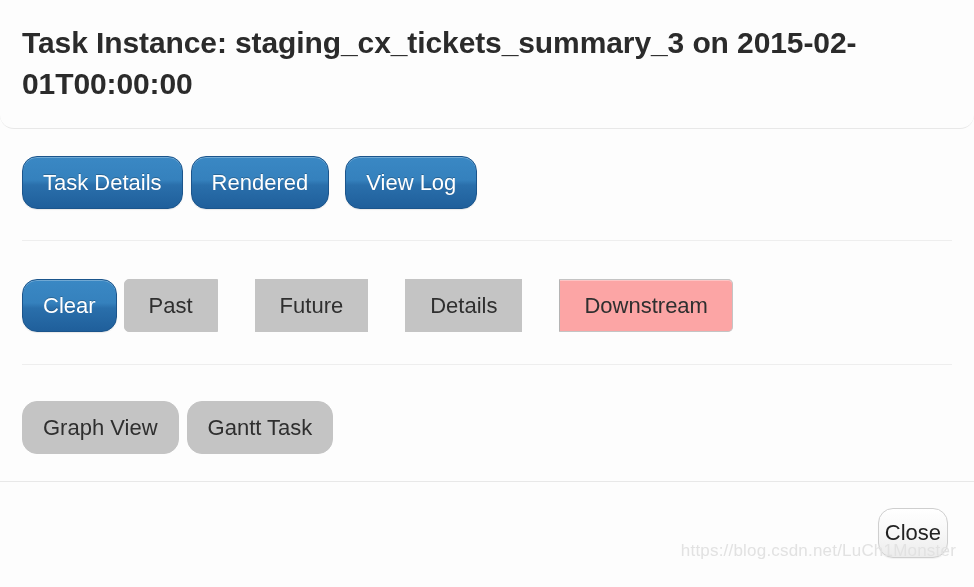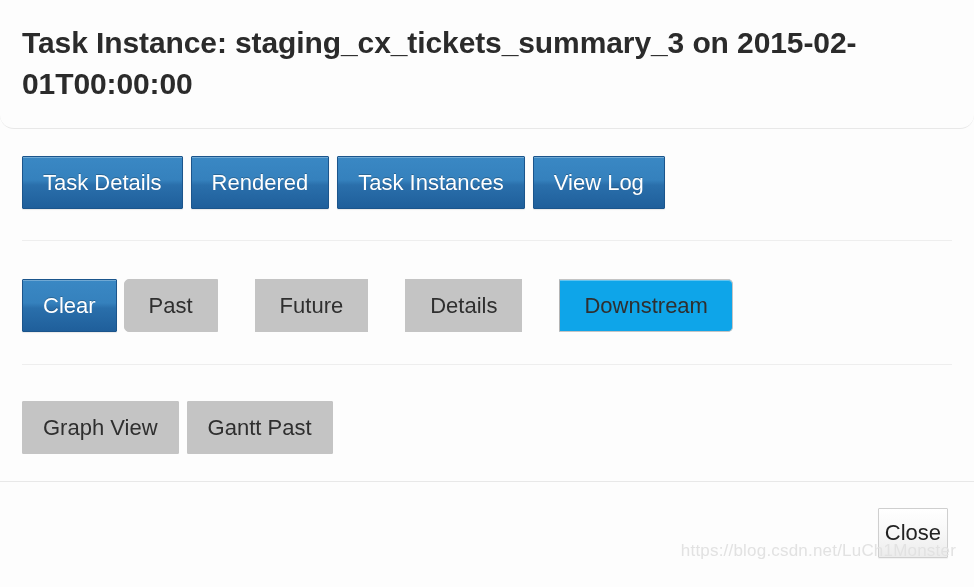--- a/index.html
+++ b/index.html
@@ -70,21 +70,21 @@
     box-sizing: border-box;
     display: inline-flex;
     align-items: center;
     justify-content: center;
     height: 53px;
     padding: 0 20px;
     font-size: 22px;
     line-height: 1;
     font-family: "Liberation Sans", sans-serif;
     border: 1px solid transparent;
-    border-radius: 1px;
+    border-radius: 15px;
     cursor: pointer;
     white-space: nowrap;
     user-select: none;
   }
 
   .btn-primary {
     color: #ffffff;
     background: linear-gradient(to bottom, #3a88c4 0%, #3581bd 45%, #2a6fab 55%, #1f5f9b 100%);
     border-color: #1b558c;
     box-shadow: inset 0 1px 0 rgba(255,255,255,0.28),
@@ -120,21 +120,21 @@
   }
   .btn-group .btn:first-child {
     border-top-left-radius: 5px;
     border-bottom-left-radius: 5px;
   }
   .btn-group .btn:last-child {
     border-top-right-radius: 5px;
     border-bottom-right-radius: 5px;
   }
   .btn-group .btn.active {
-    background: #0ea5e9;
+    background: #fca5a5;
     border-left: 1px solid #b4b4b4;
     box-shadow: inset 0 1px 0 rgba(255,255,255,0.35);
   }
 
   
   .modal-footer {
     box-sizing: border-box;
     height: 106px;
     padding: 26px 26px 0 0;
     border-top: 1px solid #e8e8e8;
@@ -167,21 +167,20 @@
     <h2 class="modal-title">Task Instance: staging_cx_tickets_summary_3 on 2015-02-01T00:00:00</h2>
   </div>
 
   <div class="modal-body">
 
     <div class="btn-row row-primary">
       <button class="btn btn-primary">Task Details</button>
       <span class="gap"></span>
       <button class="btn btn-primary">Rendered</button>
       <span class="gap"></span>
-      <button class="btn btn-primary">Task Instances</button>
       <span class="gap"></span>
       <button class="btn btn-primary">View Log</button>
     </div>
 
     <hr class="divider divider-1">
 
     <div class="btn-row row-group">
       <button class="btn btn-primary">Clear</button>
 
       <div class="btn-group">
@@ -190,21 +189,21 @@
         <button class="btn btn-gray">Details</button>
         <button class="btn btn-gray active">Downstream</button>
       </div>
     </div>
 
     <hr class="divider divider-2">
 
     <div class="btn-row row-views">
       <button class="btn btn-gray">Graph View</button>
       <span class="gap"></span>
-      <button class="btn btn-gray">Gantt Past</button>
+      <button class="btn btn-gray">Gantt Task</button>
     </div>
 
   </div>
 
   <div class="modal-footer">
     <button class="btn btn-default btn-close">Close</button>
   </div>
 
   <div class="watermark">https://blog.csdn.net/LuCh1Monster</div>
 

